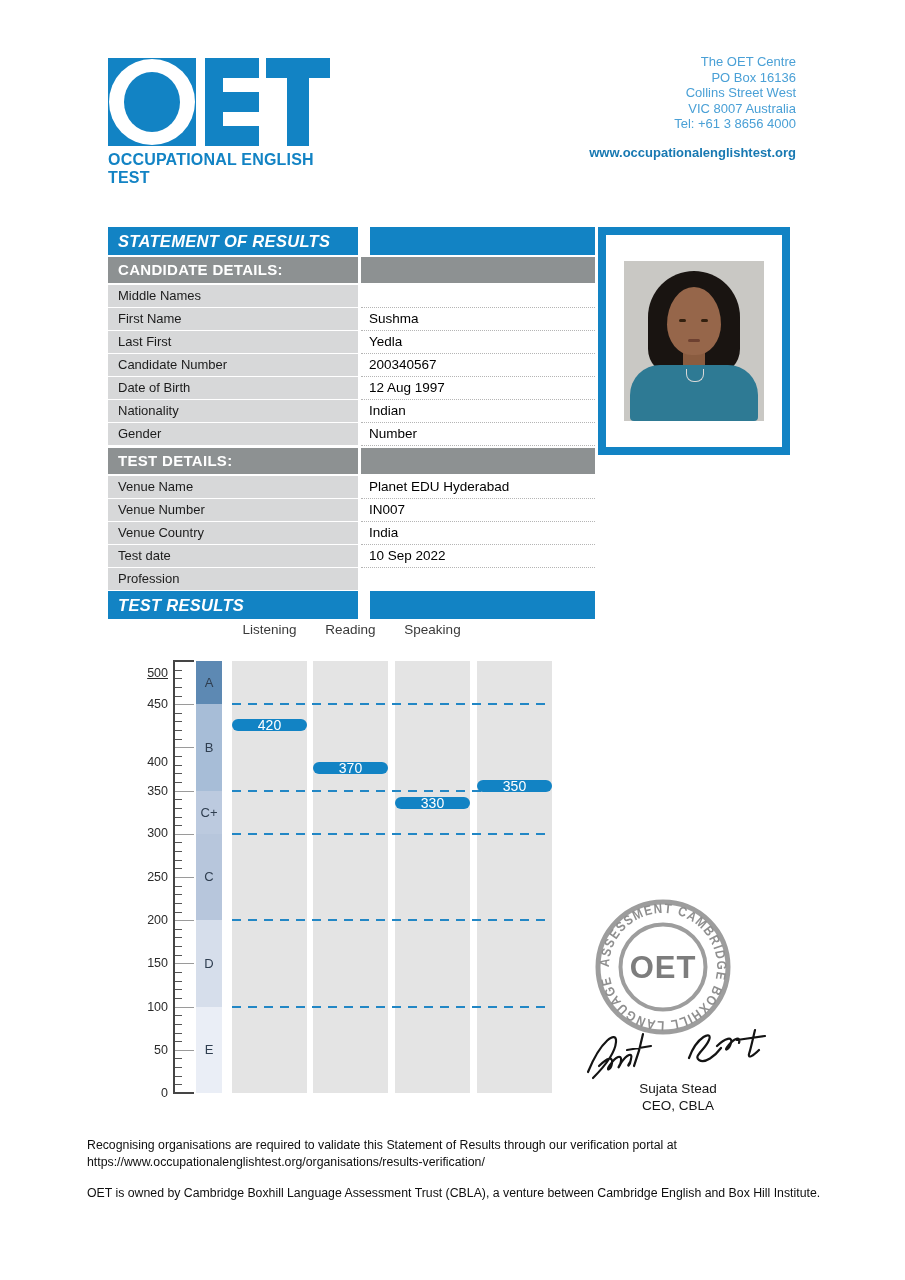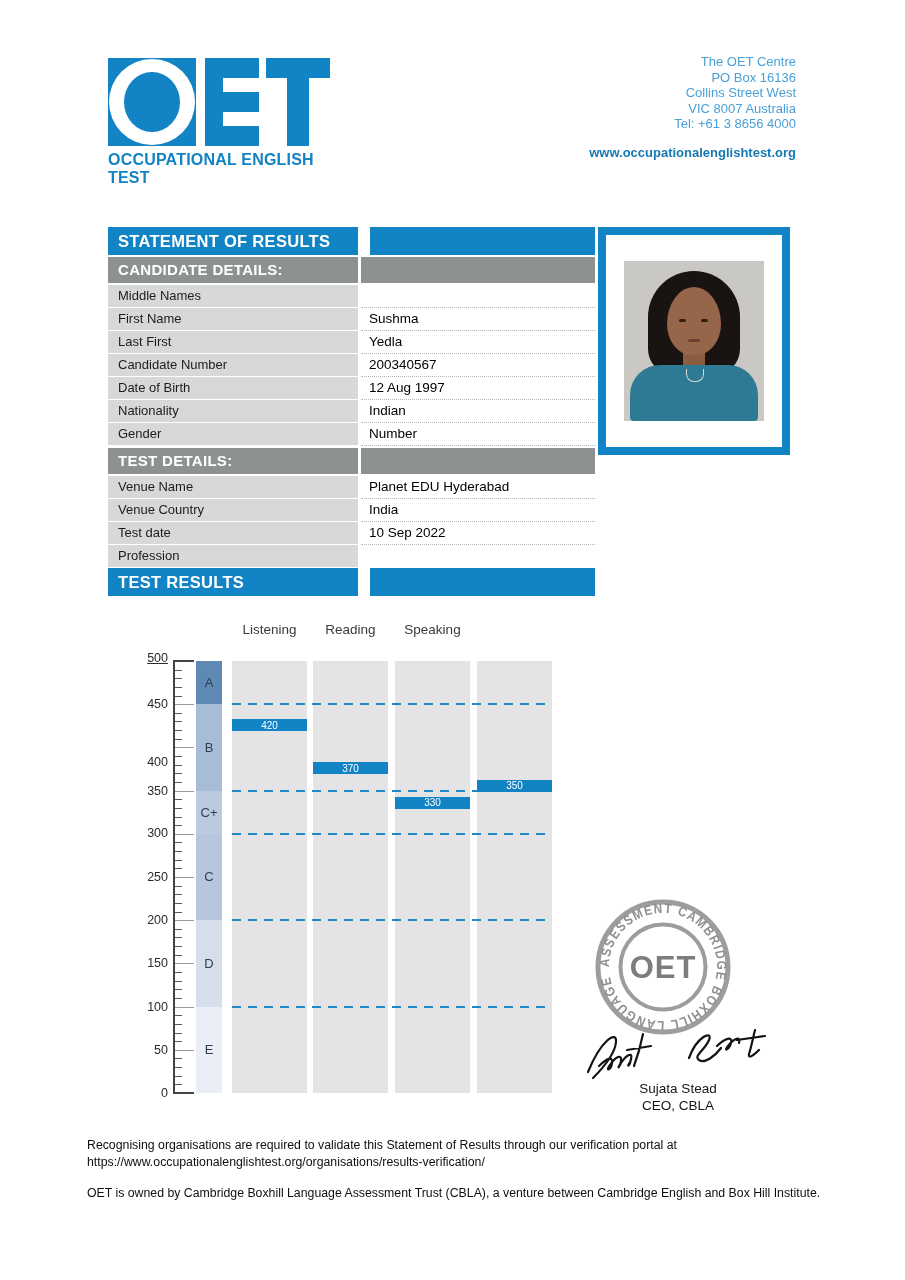--- a/index.html
+++ b/index.html
@@ -20,21 +20,21 @@
   .tagline{position:absolute;left:108px;top:151px;width:240px;font-size:16px;font-weight:bold;
            color:var(--blue);letter-spacing:.2px;}
 
   
   .contact{position:absolute;right:109px;top:54px;text-align:right;color:#4aa0d6;
            font-size:13px;line-height:15.5px;}
   .contact .website{color:#1879b2;font-weight:bold;margin-top:13px;}
 
   
   .rtable{position:absolute;left:108px;top:227px;width:487px;}
-  .thead{display:grid;grid-template-columns:250px 1fr;column-gap:12px;}
+  .thead{display:grid;grid-template-columns:250px 1fr;column-gap:12px;font-style:italic;}
   .thead>div{height:28px;line-height:28px;background:var(--blue);color:#fff;
              font-size:16.5px;font-weight:bold;padding-left:10px;letter-spacing:.3px;}
   .thead>div.fill{padding-left:0;}
   .shead{display:grid;grid-template-columns:250px 1fr;column-gap:3px;margin:2px 0;}
   .shead>div{height:26px;line-height:26px;background:var(--grayhead);color:#fff;
              font-size:15px;font-weight:bold;padding-left:10px;letter-spacing:.3px;}
   .shead>div.fill{padding-left:0;}
   .trow{display:grid;grid-template-columns:250px 1fr;column-gap:3px;height:23px;}
   .tlabel{height:22px;line-height:22px;background:var(--cellgray);font-size:13px;
           color:#1c1c1c;padding-left:10px;}
@@ -63,21 +63,21 @@
   #chart{position:absolute;left:140px;top:620px;width:470px;height:500px;}
   .skill-label{position:absolute;top:2px;height:16px;text-align:center;font-size:13.5px;color:#3a3a3a;}
   .ylab{position:absolute;left:0;width:28px;text-align:right;font-size:12.5px;color:#2b2b2b;}
   .axis-v{position:absolute;background:#454545;}
   .tick{position:absolute;height:1px;}
   .band{position:absolute;display:flex;align-items:center;justify-content:center;
         font-size:13px;color:#2f3e50;}
   .ccol{position:absolute;}
   .dashline{position:absolute;height:2px;}
   .sbar{position:absolute;display:flex;align-items:center;justify-content:center;
-        color:#fff;font-size:10px;}
+        color:#fff;font-size:14px;border-radius:6px;}
 
   
   .stamp{position:absolute;left:588px;top:892px;}
   .signature{position:absolute;left:583px;top:1026px;}
   .signatory{position:absolute;left:598px;top:1080px;width:160px;text-align:center;
              font-size:13.5px;color:#161616;line-height:17px;}
 
   
   .footer{position:absolute;left:87px;top:1137px;width:760px;font-size:12.3px;
           color:#0f0f0f;line-height:17px;}
@@ -151,20 +151,24 @@
         </div>
       </div>
     <div class="shead">
       <div>TEST DETAILS:</div>
       <div class="fill"></div>
     </div>
     <div id="test-rows">
         <div class="trow">
           <div class="tlabel">Venue Name</div>
           <div class="tvalue">Planet EDU Hyderabad</div>
+        </div>
+        <div class="trow">
+          <div class="tlabel">Venue Number</div>
+          <div class="tvalue">IN007</div>
         </div>
         <div class="trow">
           <div class="tlabel">Venue Country</div>
           <div class="tvalue">India</div>
         </div>
         <div class="trow">
           <div class="tlabel">Test date</div>
           <div class="tvalue">10 Sep 2022</div>
         </div>
         <div class="trow">
@@ -261,21 +265,21 @@
       <div class="ylab" style="top: 466px;">0</div>
       <div class="ylab" style="top: 422.8px;">50</div>
       <div class="ylab" style="top: 379.6px;">100</div>
       <div class="ylab" style="top: 336.4px;">150</div>
       <div class="ylab" style="top: 293.2px;">200</div>
       <div class="ylab" style="top: 250px;">250</div>
       <div class="ylab" style="top: 206px;">300</div>
       <div class="ylab" style="top: 163.6px;">350</div>
       <div class="ylab" style="top: 135px;">400</div>
       <div class="ylab" style="top: 77.2px;">450</div>
-      <div class="ylab" style="top: 31px; text-decoration: underline;">500</div>
+      <div class="ylab" style="top: 46px; text-decoration: underline;">500</div>
       <div class="dashline" style="left: 92px; width: 320px; top: 83.2px; background: repeating-linear-gradient(90deg, rgb(34, 135, 197) 0px, rgb(34, 135, 197) 9px, transparent 9px, transparent 16px);"></div>
       <div class="dashline" style="left: 92px; width: 320px; top: 169.6px; background: repeating-linear-gradient(90deg, rgb(34, 135, 197) 0px, rgb(34, 135, 197) 9px, transparent 9px, transparent 16px);"></div>
       <div class="dashline" style="left: 92px; width: 320px; top: 212.8px; background: repeating-linear-gradient(90deg, rgb(34, 135, 197) 0px, rgb(34, 135, 197) 9px, transparent 9px, transparent 16px);"></div>
       <div class="dashline" style="left: 92px; width: 320px; top: 299.2px; background: repeating-linear-gradient(90deg, rgb(34, 135, 197) 0px, rgb(34, 135, 197) 9px, transparent 9px, transparent 16px);"></div>
       <div class="dashline" style="left: 92px; width: 320px; top: 385.6px; background: repeating-linear-gradient(90deg, rgb(34, 135, 197) 0px, rgb(34, 135, 197) 9px, transparent 9px, transparent 16px);"></div>
       <div class="sbar" style="left: 92px; width: 75px; top: 99.12px; height: 12px; background: rgb(18, 131, 196);">420</div>
       <div class="sbar" style="left: 173px; width: 75px; top: 142.32px; height: 12px; background: rgb(18, 131, 196);">370</div>
       <div class="sbar" style="left: 255px; width: 75px; top: 176.88px; height: 12px; background: rgb(18, 131, 196);">330</div>
       <div class="sbar" style="left: 337px; width: 75px; top: 159.6px; height: 12px; background: rgb(18, 131, 196);">350</div>
     </div>

